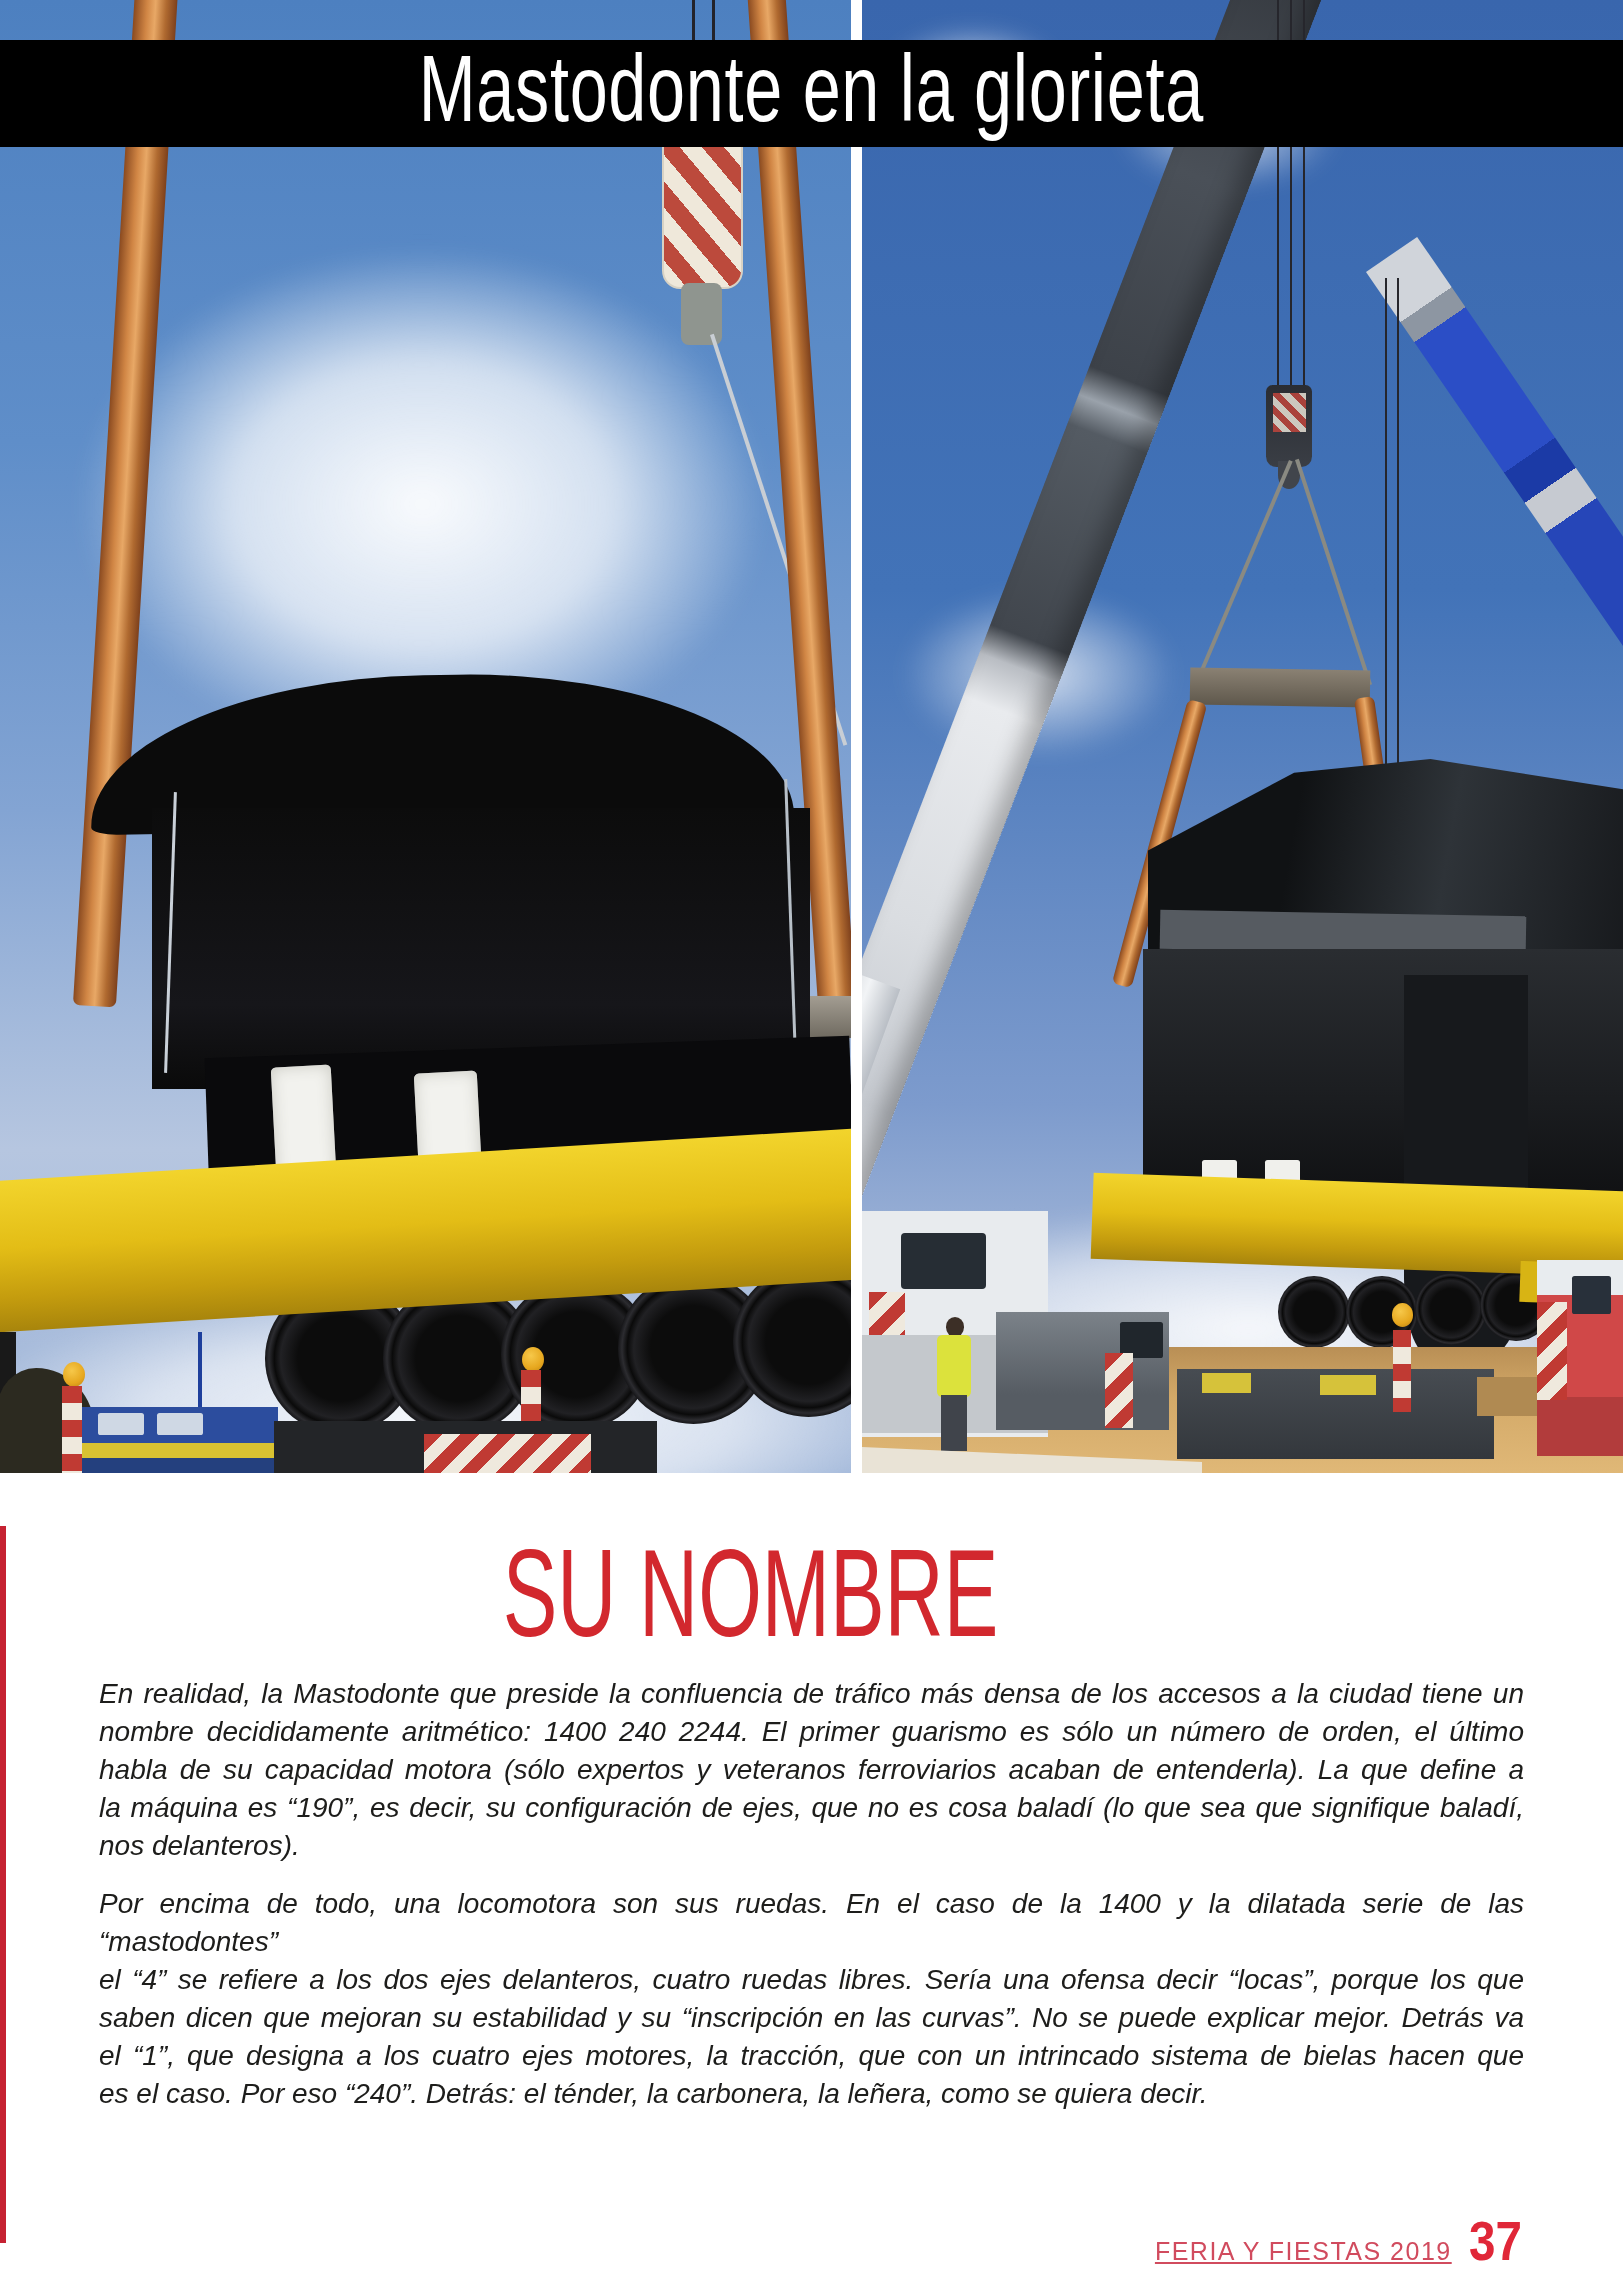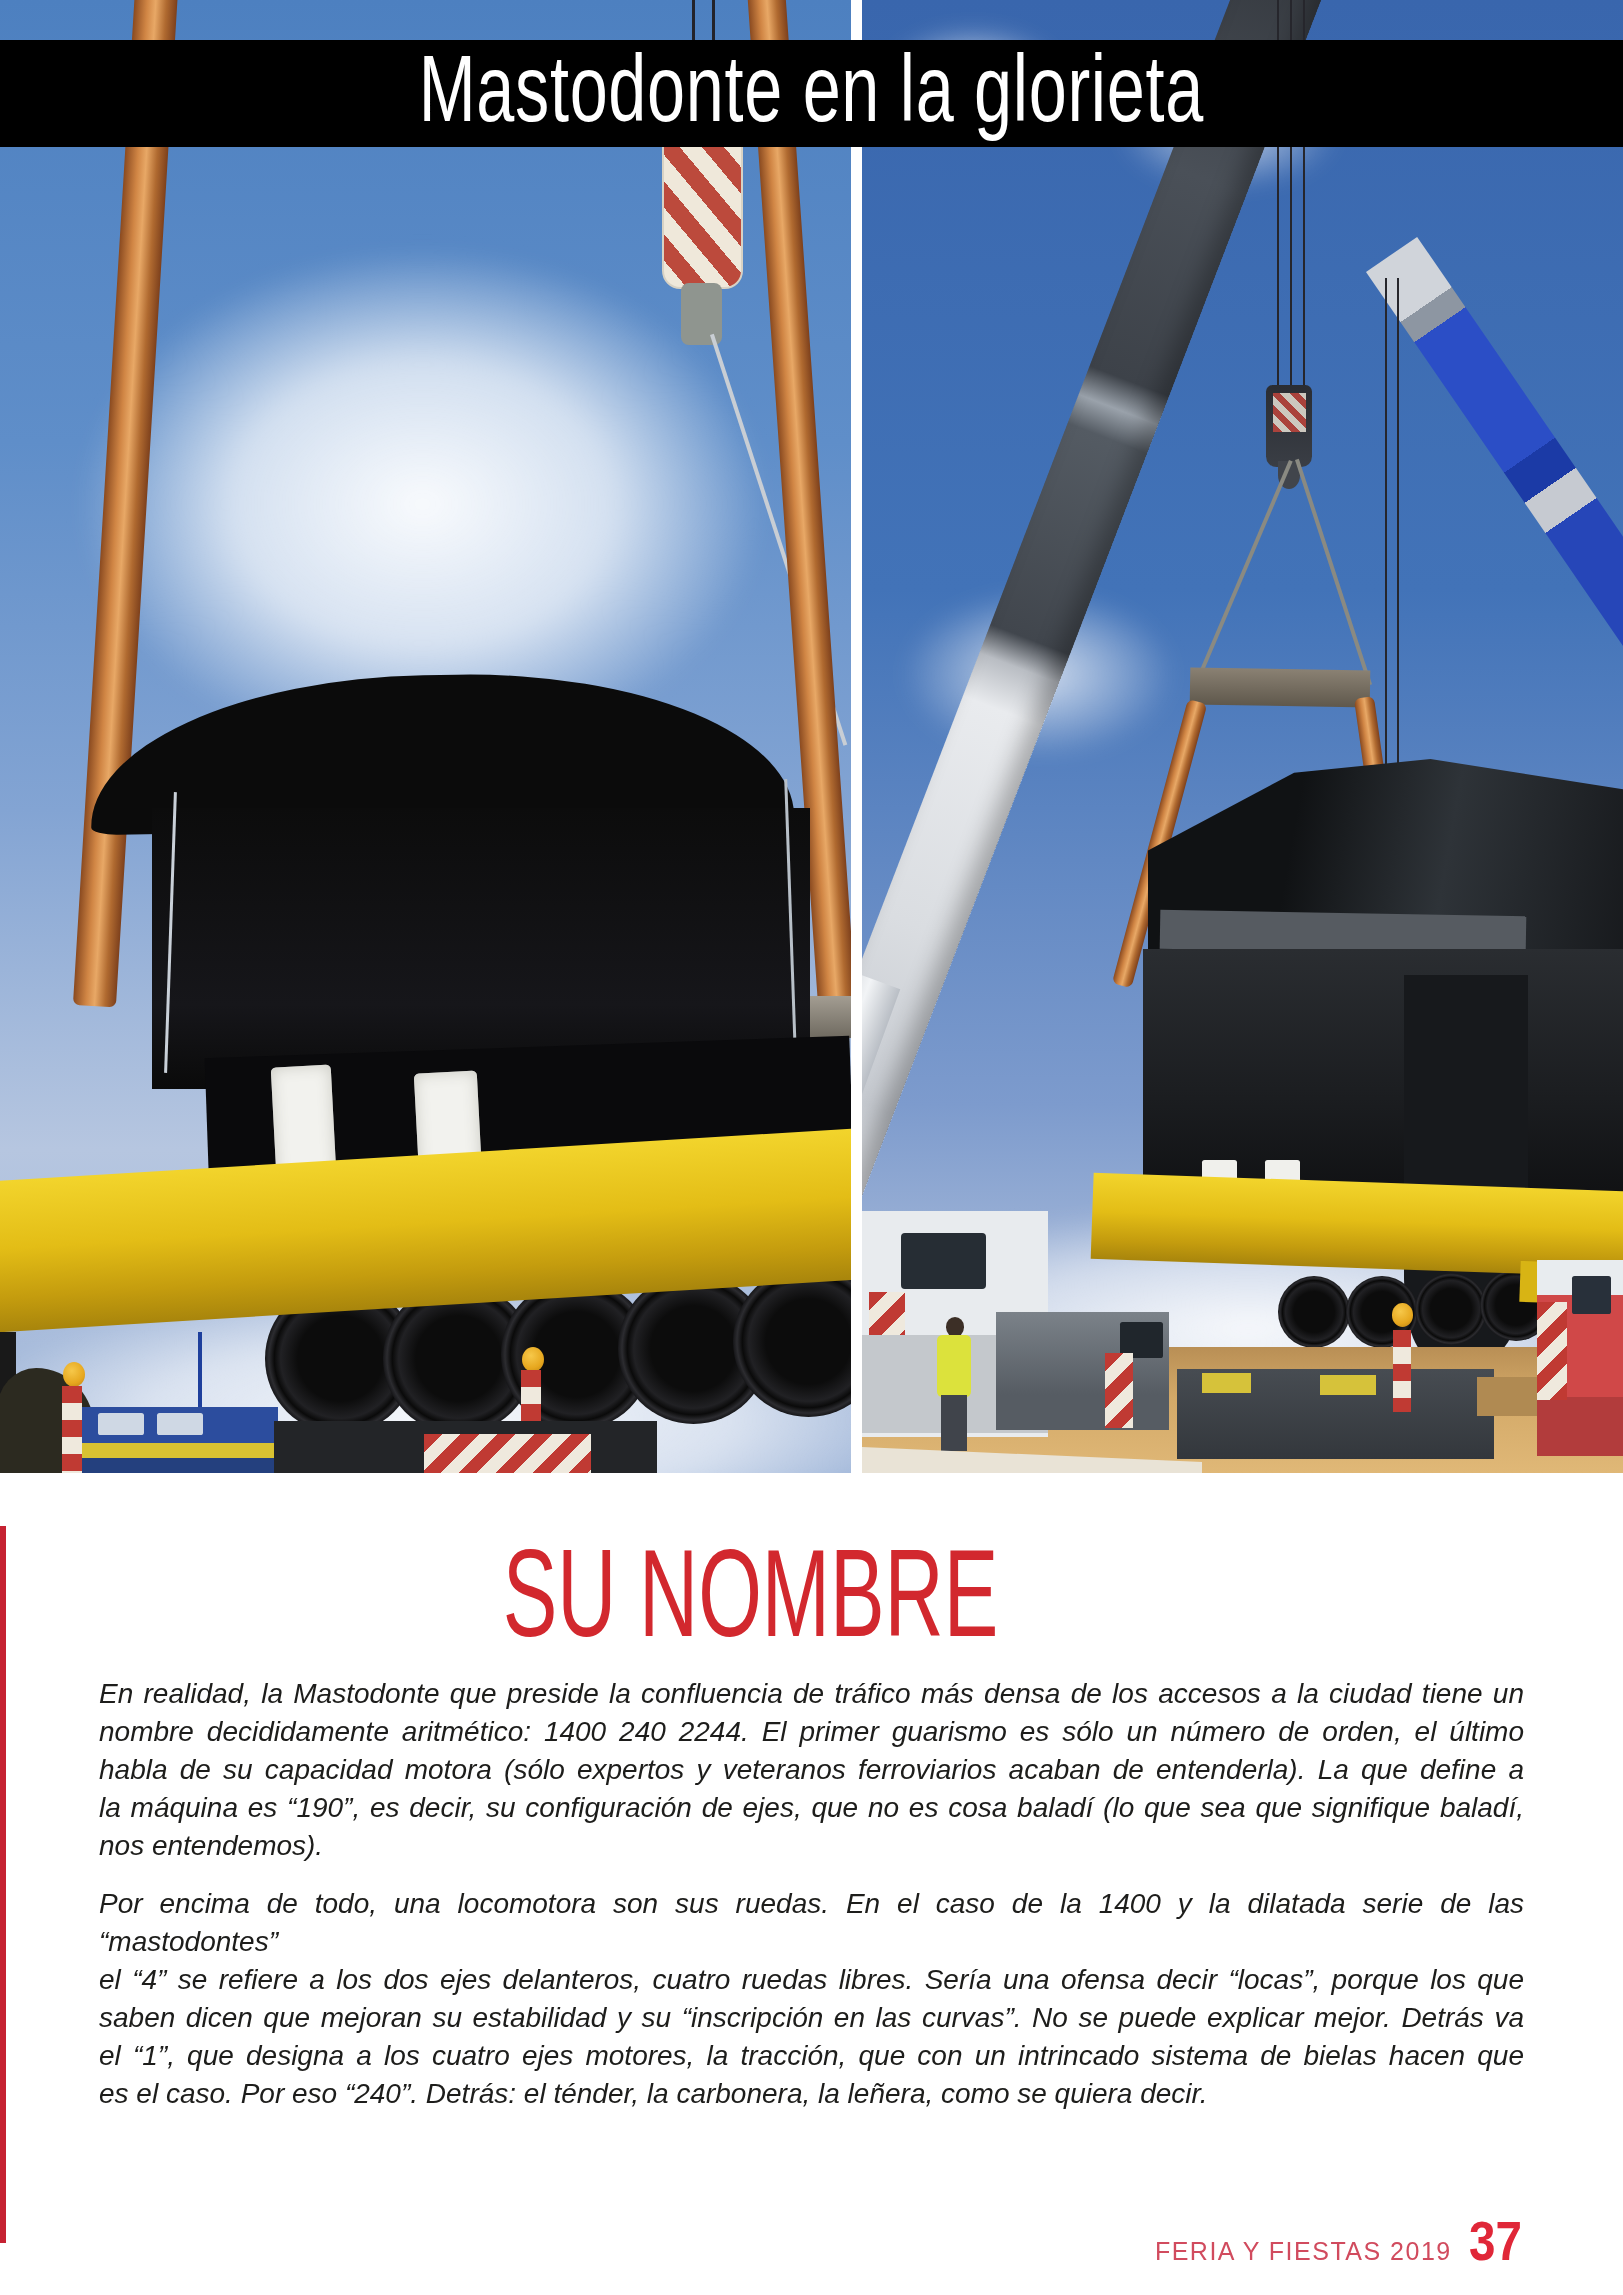--- a/index.html
+++ b/index.html
@@ -43,21 +43,21 @@
   }
   #body-text .para{margin:0 0 19.6px 0;}
   #body-text .line{text-align:justify;text-align-last:justify;}
   #body-text .line.last{text-align-last:left;}
   #accent-bar{position:absolute;left:0;top:1526px;width:5.9px;height:717px;background:#c62232;z-index:6;}
   
   #footer{
     position:absolute;right:92px;top:2213px;display:flex;align-items:baseline;z-index:5;
   }
   #footer .label{
-    color:#d14b5e;font-size:25px;letter-spacing:0.06em;font-weight:400;white-space:nowrap;
+    color:#d14b5e;font-size:25px;letter-spacing:0.06em;font-weight:400;white-space:nowrap;text-decoration:underline;
   }
   #footer .num{
     color:#e02738;font-size:56px;font-weight:700;margin-left:17px;
     display:inline-block;transform:scaleX(0.85);transform-origin:left bottom;line-height:1;
   }
 </style>
 </head>
 <body>
 
 <div id="page">
@@ -177,21 +177,21 @@
   <div id="article-heading">
     <span class="t">SU NOMBRE</span>
   </div>
 
   <div id="body-text">
     <div class="para">
       <div class="line">En realidad, la Mastodonte que preside la confluencia de tráfico más densa de los accesos a la ciudad tiene un</div>
       <div class="line">nombre decididamente aritmético: 1400 240 2244. El primer guarismo es sólo un número de orden, el último</div>
       <div class="line">habla de su capacidad motora (sólo expertos y veteranos ferroviarios acaban de entenderla). La que define a</div>
       <div class="line">la máquina es “190”, es decir, su configuración de ejes, que no es cosa baladí (lo que sea que signifique baladí,</div>
-      <div class="line last">nos entendemos).</div>
+      <div class="line last">nos delanteros).</div>
     </div>
     <div class="para">
       <div class="line">Por encima de todo, una locomotora son sus ruedas. En el caso de la 1400 y la dilatada serie de las “mastodontes”</div>
       <div class="line">el “4” se refiere a los dos ejes delanteros, cuatro ruedas libres. Sería una ofensa decir “locas”, porque los que</div>
       <div class="line">saben dicen que mejoran su estabilidad y su “inscripción en las curvas”. No se puede explicar mejor. Detrás va</div>
       <div class="line">el “1”, que designa a los cuatro ejes motores, la tracción, que con un intrincado sistema de bielas hacen que</div>
       <div class="line last">es el caso. Por eso “240”. Detrás: el ténder, la carbonera, la leñera, como se quiera decir.</div>
     </div>
   </div>
 

